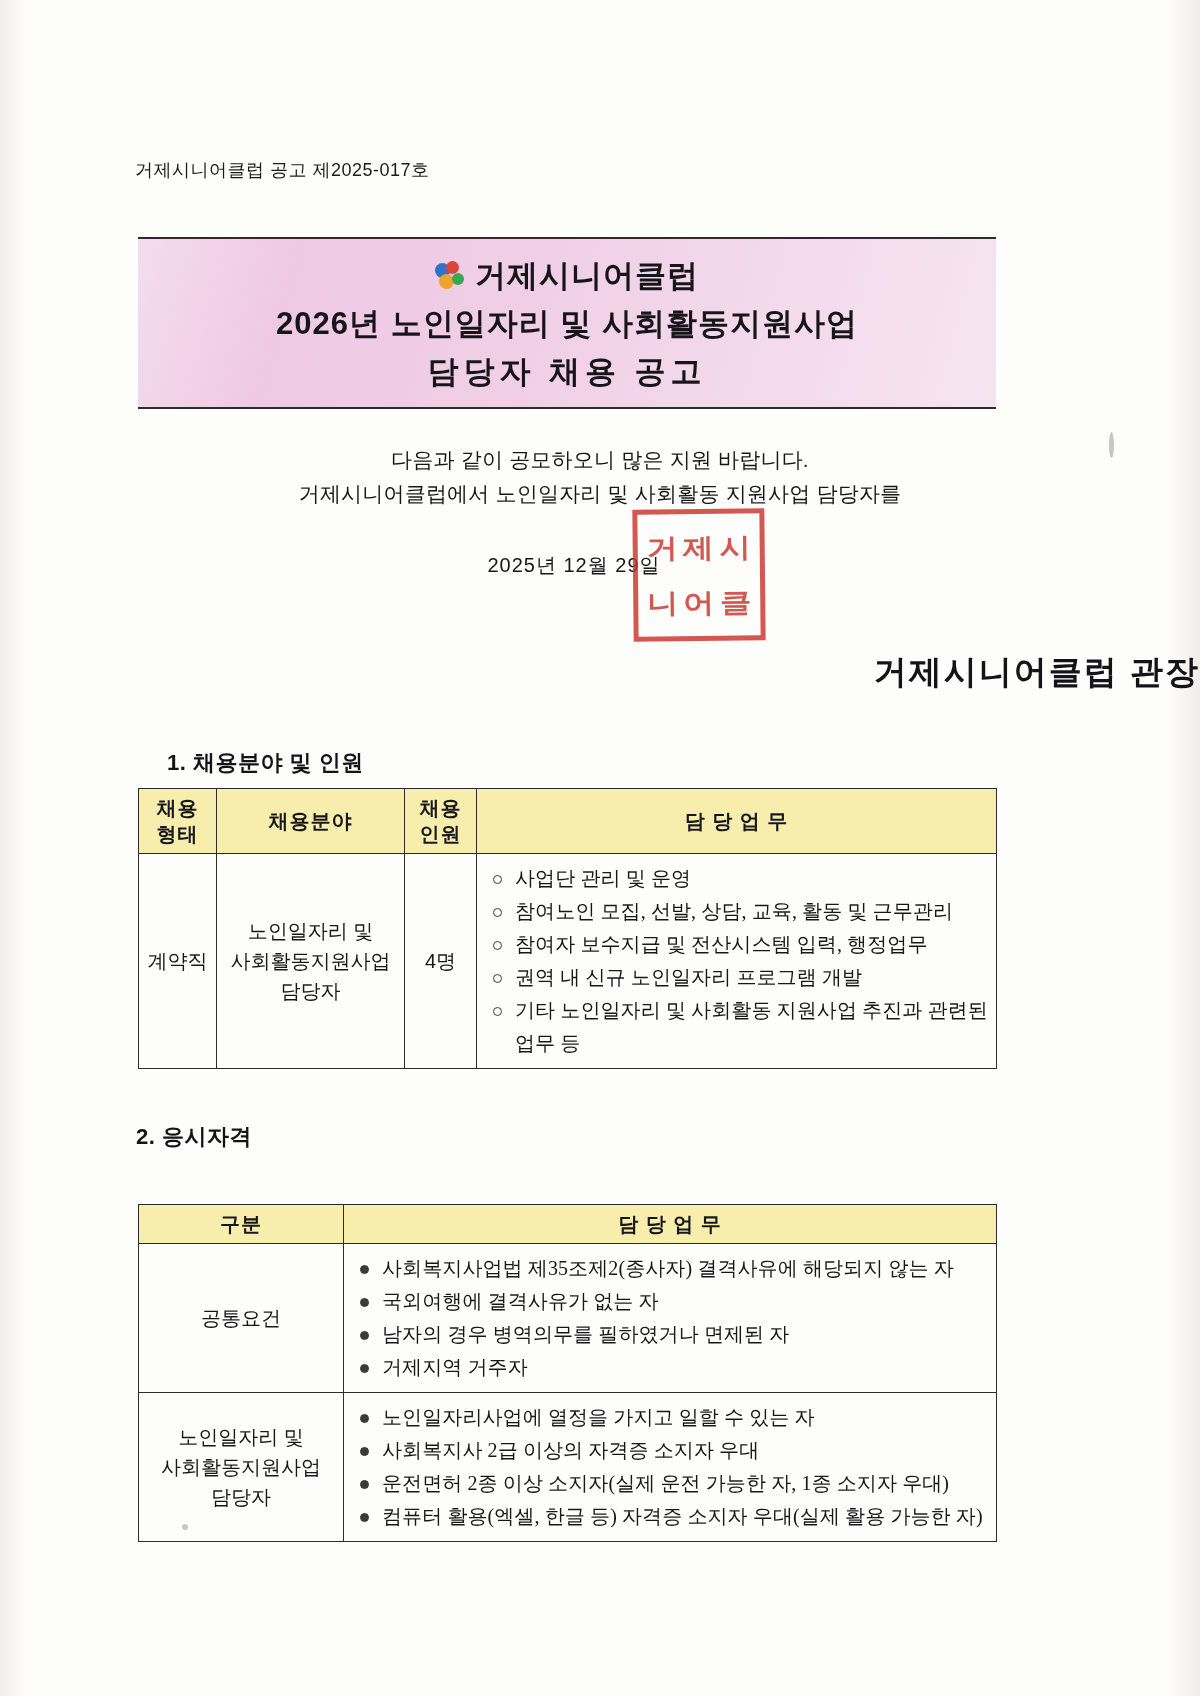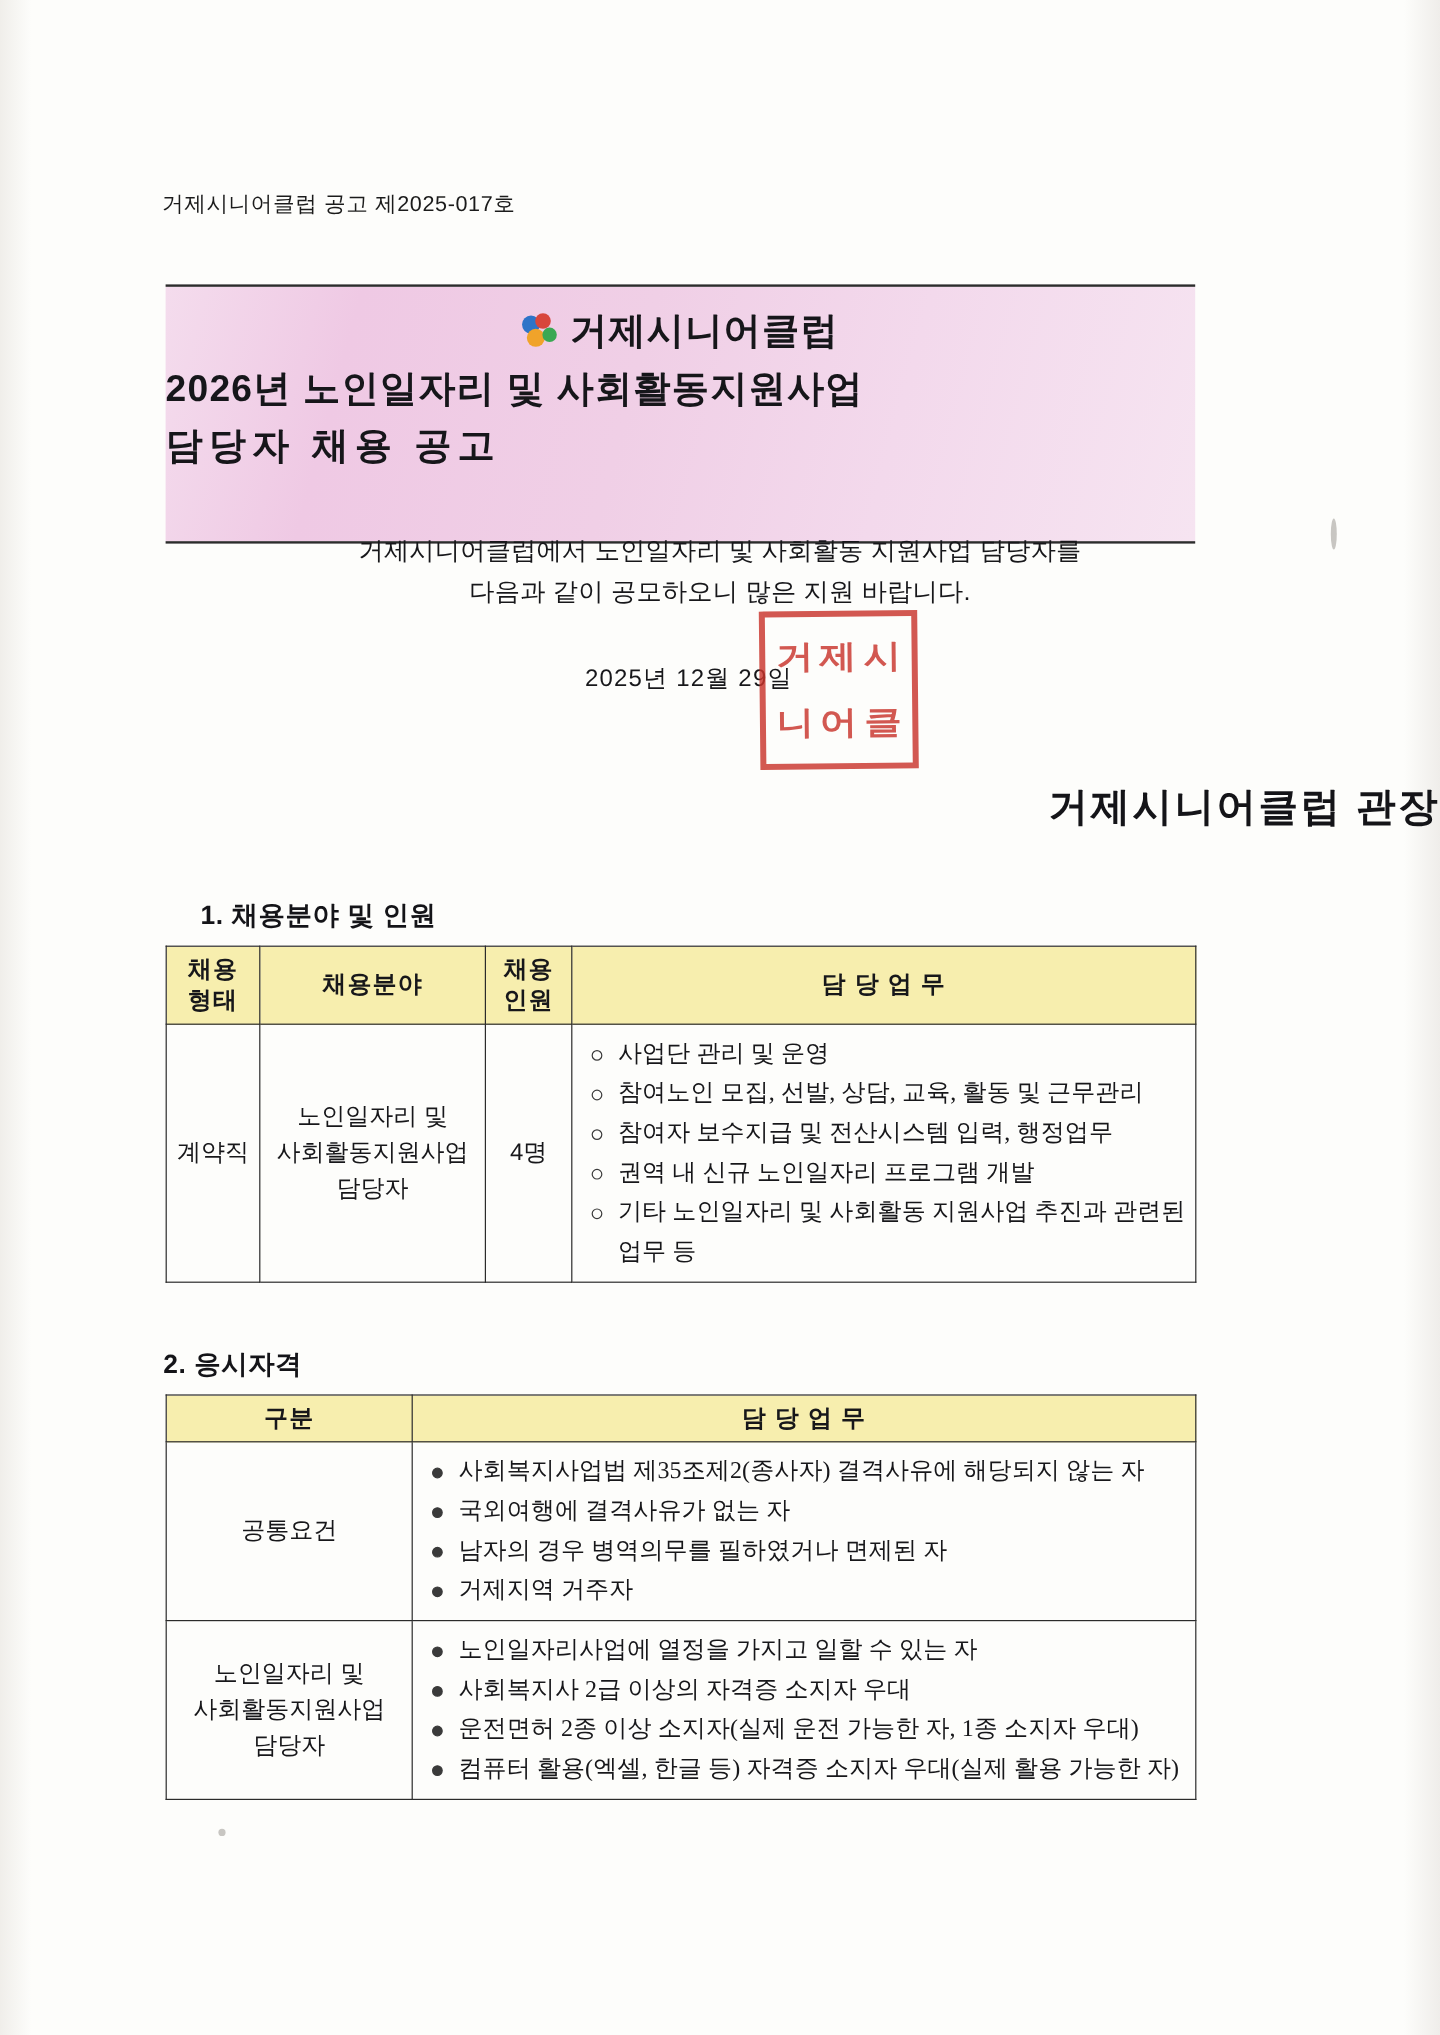--- a/index.html
+++ b/index.html
@@ -39,26 +39,26 @@
     font-size: 18px;
     letter-spacing: 0.5px;
     color: #1b1b1b;
   }
 
   .title-banner {
     position: absolute;
     left: 138px;
     top: 237px;
     width: 858px;
-    height: 216px;
+    height: 172px;
     background: linear-gradient(105deg, #f4dced 0%, #efc9e4 18%, #f0cfe6 45%, #f3d9ec 70%, #f6e4f1 100%);
     border-top: 2px solid #2c2c2c;
     border-bottom: 2px solid #2c2c2c;
     box-sizing: border-box;
-    text-align: left;
+    text-align: center;
   }
   .brand-line {
     margin-top: 16px;
     font-size: 31px;
     font-weight: bold;
     letter-spacing: 1px;
     color: #16161a;
     display: flex;
     align-items: center;
     justify-content: center;
@@ -214,21 +214,21 @@
     border-radius: 50%;
   }
   ul.bullets.filled li::before {
     background: #3a3a3a;
     border-color: #3a3a3a;
   }
 
   
   #table-recruit { left: 138px; top: 788px; width: 858px; }
   
-  #table-qualify { left: 138px; top: 1162px; width: 858px; }
+  #table-qualify { left: 138px; top: 1204px; width: 858px; }
 
   .speck {
     position: absolute;
     background: #c8c6c2;
     border-radius: 50%;
   }
 </style>
 </head>
 <body>
 
@@ -249,22 +249,22 @@
           <i class="c"></i>
           <i class="d"></i>
       </span>
       <span>거제시니어클럽</span>
     </div>
     <div class="title-l2">2026년 노인일자리 및 사회활동지원사업</div>
     <div class="title-l3">담당자 채용 공고</div>
   </div>
 
   <div class="intro">
+    <div>다음과 같이 공모하오니 많은 지원 바랍니다.</div>
     <div>거제시니어클럽에서 노인일자리 및 사회활동 지원사업 담당자를</div>
-    <div>다음과 같이 공모하오니 많은 지원 바랍니다.</div>
   </div>
 
   <div class="date-line">2025년 12월 29일</div>
 
   <div class="stamp">
     <div class="stamp-inner">
       <span>거</span>
       <span>제</span>
       <span>시</span>
       <span>니</span>

